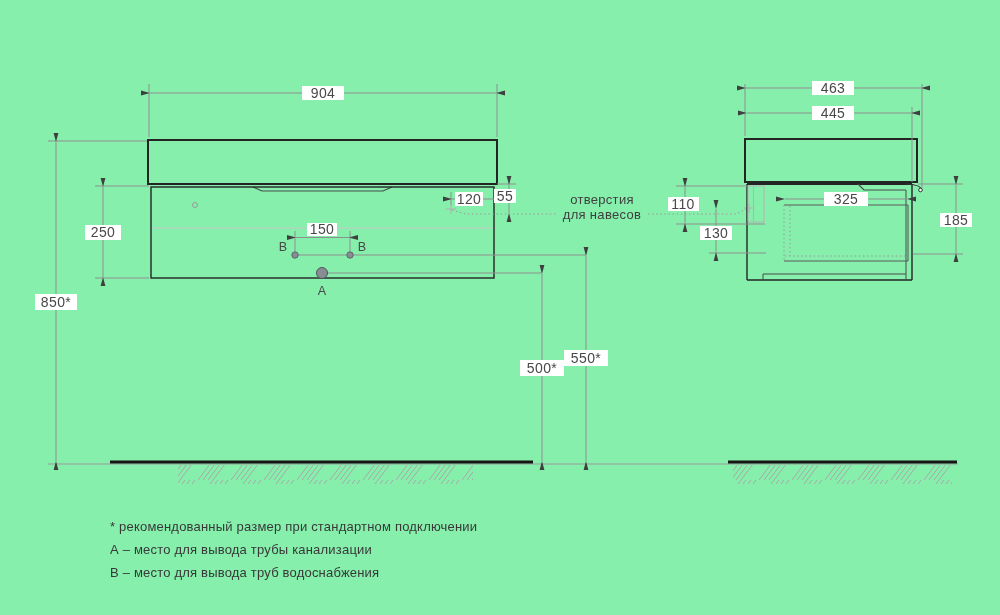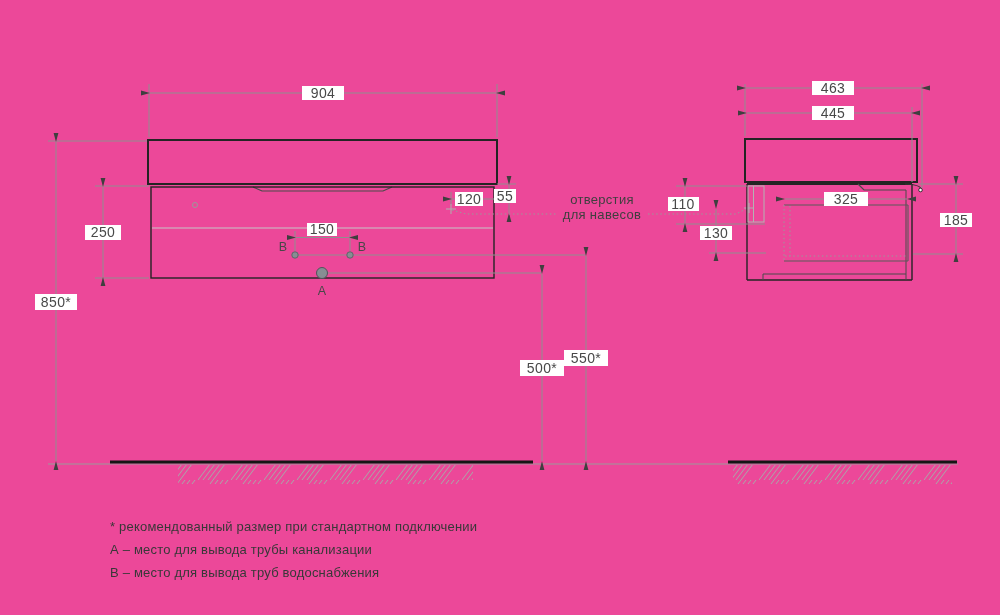--- a/index.html
+++ b/index.html
@@ -1,16 +1,16 @@
 <!DOCTYPE html>
 <html><head>
 <meta charset="utf-8">
 <style>
   html,body{margin:0;padding:0;background:#ffffff;}
-  .stage{width:1000px;height:615px;position:relative;background:#ec4899;font-family:"Liberation Sans",sans-serif;}
+  .stage{width:1000px;height:615px;position:relative;background:#86efac;font-family:"Liberation Sans",sans-serif;}
   svg{display:block;}
   .dim{font-family:"Liberation Sans",sans-serif;font-size:14px;fill:#484848;text-anchor:middle;letter-spacing:.4px;}
   .lbl{font-family:"Liberation Sans",sans-serif;font-size:12.5px;fill:#484848;text-anchor:middle;}
   .note{font-family:"Liberation Sans",sans-serif;font-size:13px;fill:#3f3f3f;text-anchor:middle;letter-spacing:.3px;}
   .foot{font-family:"Liberation Sans",sans-serif;font-size:13px;fill:#383838;text-anchor:start;letter-spacing:.2px;}
   .ext{stroke:#8f8f8f;stroke-width:1;}
   .dimline{stroke:#8f8f8f;stroke-width:1;}
   .dark{stroke:#242424;fill:none;}
   .mid{stroke:#4a4a4a;fill:none;}
   .lite{stroke:#c6c6c6;stroke-width:1;}

